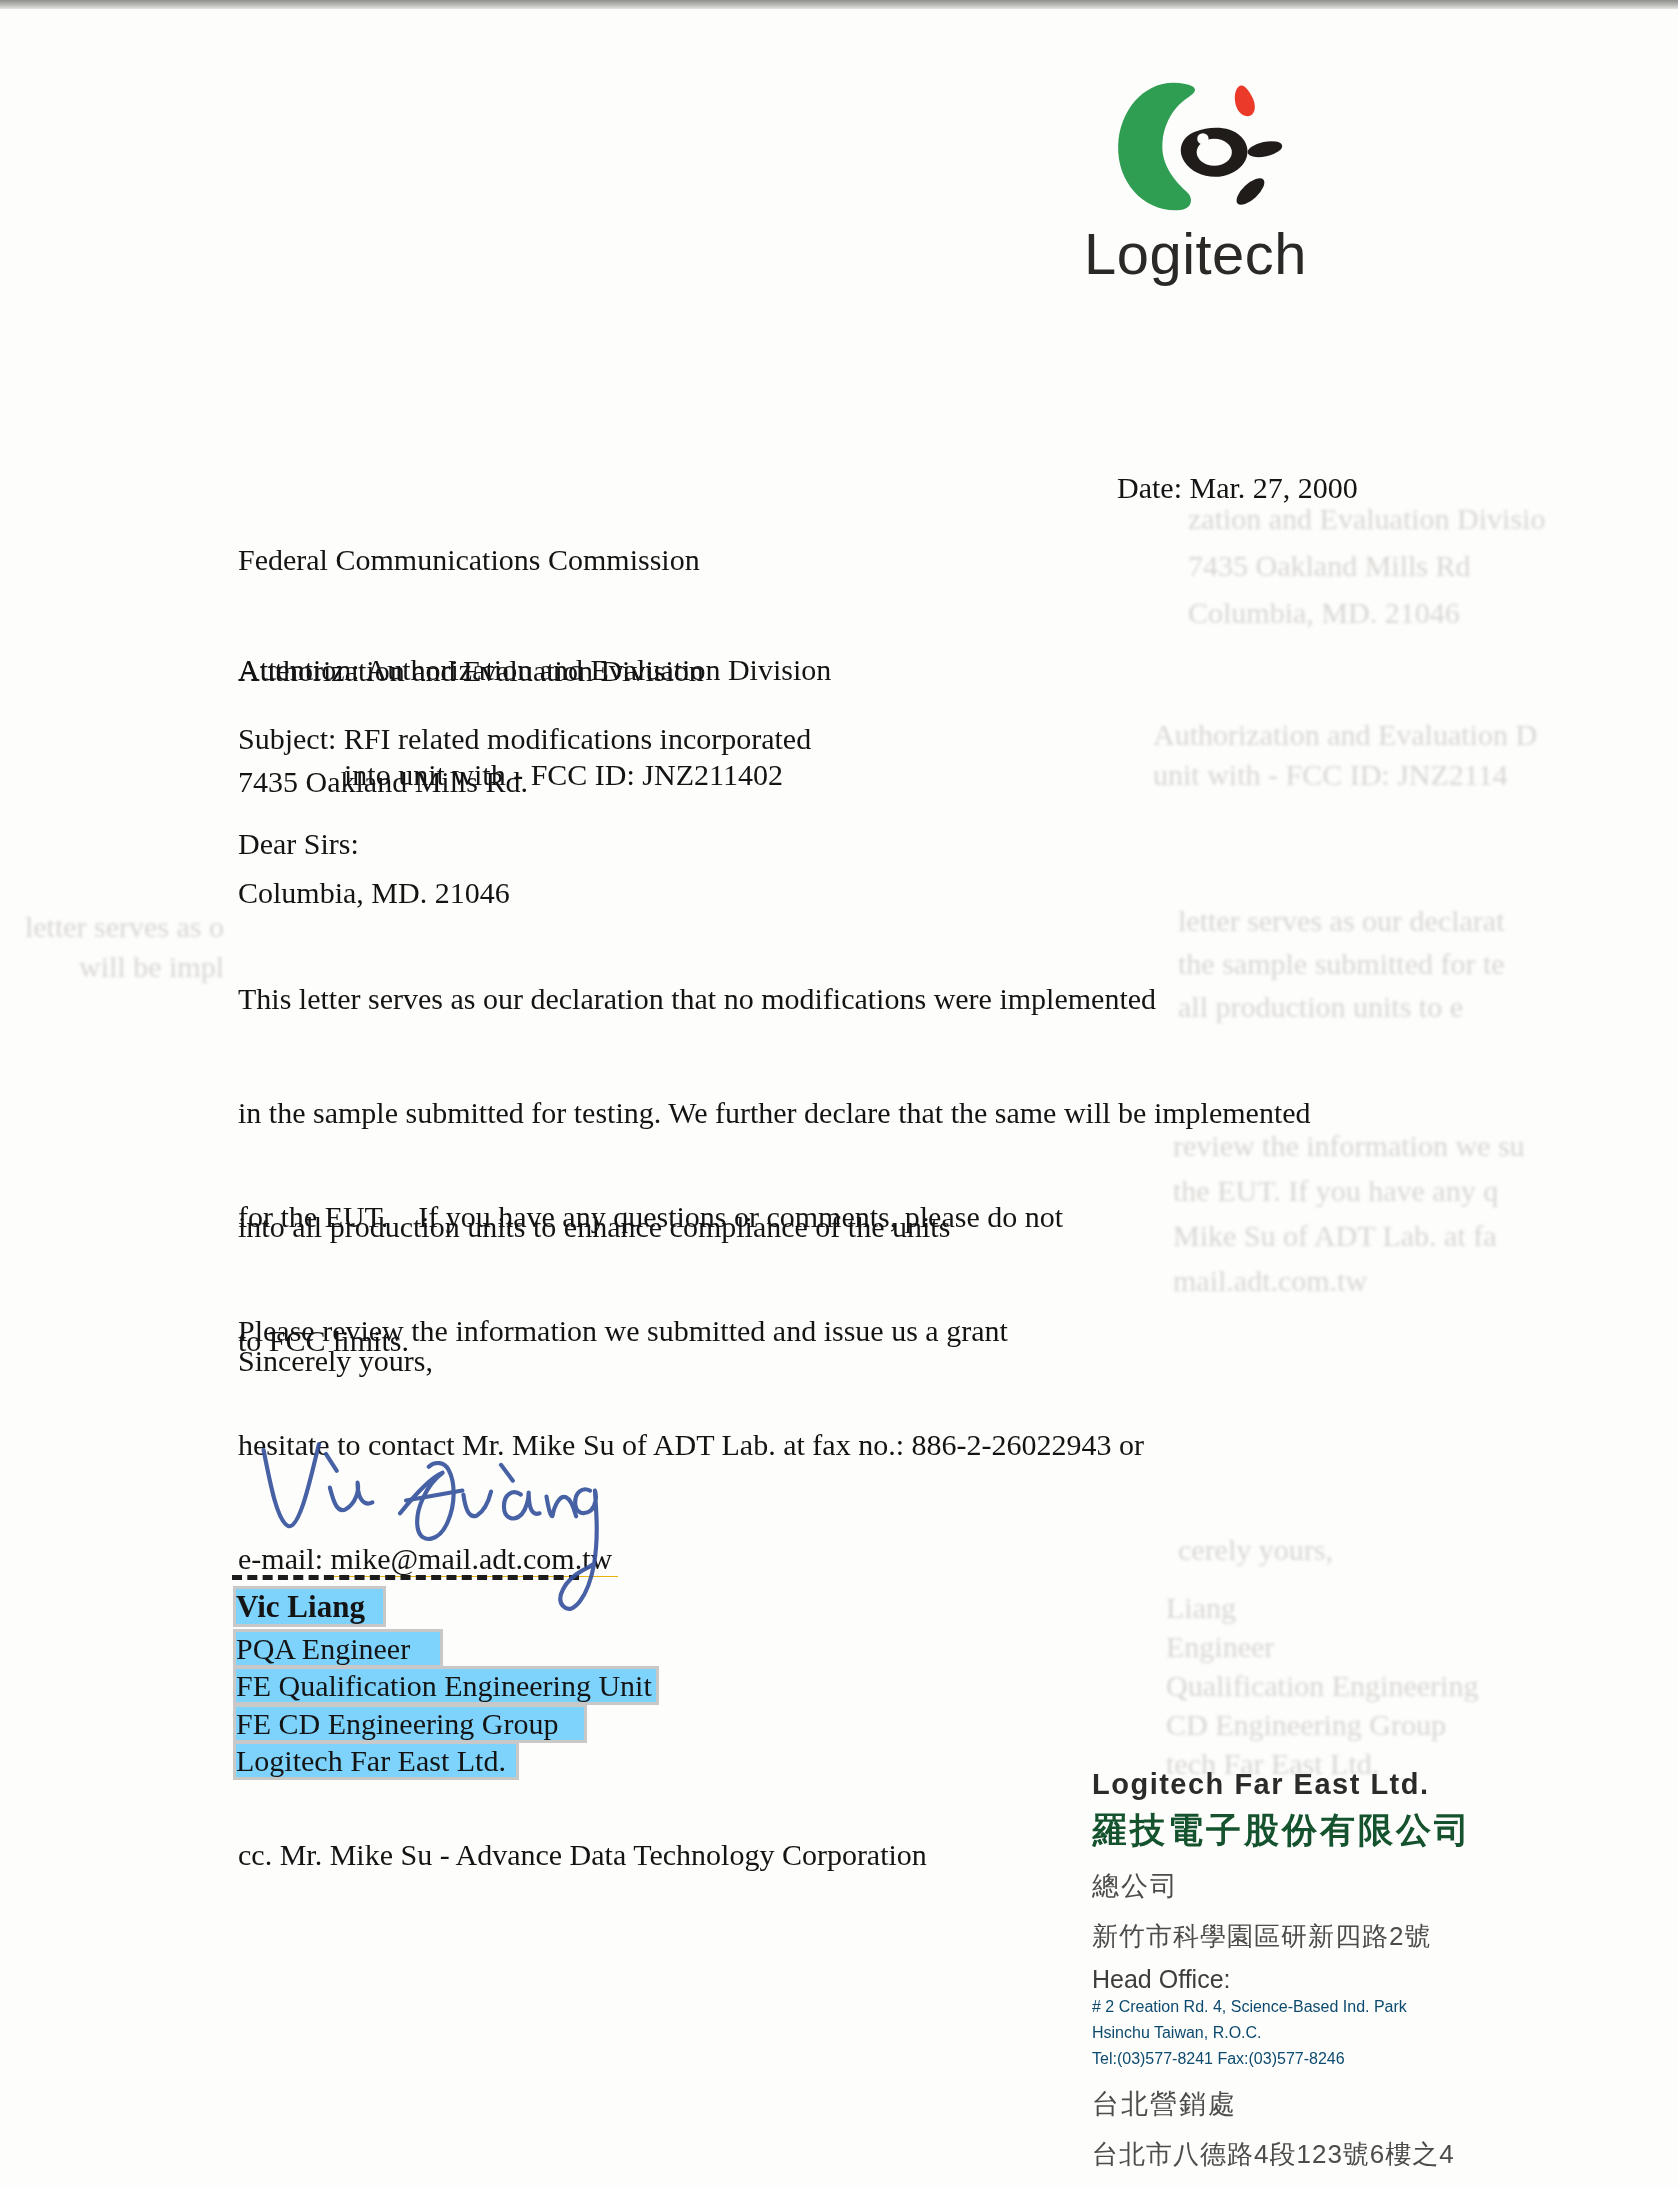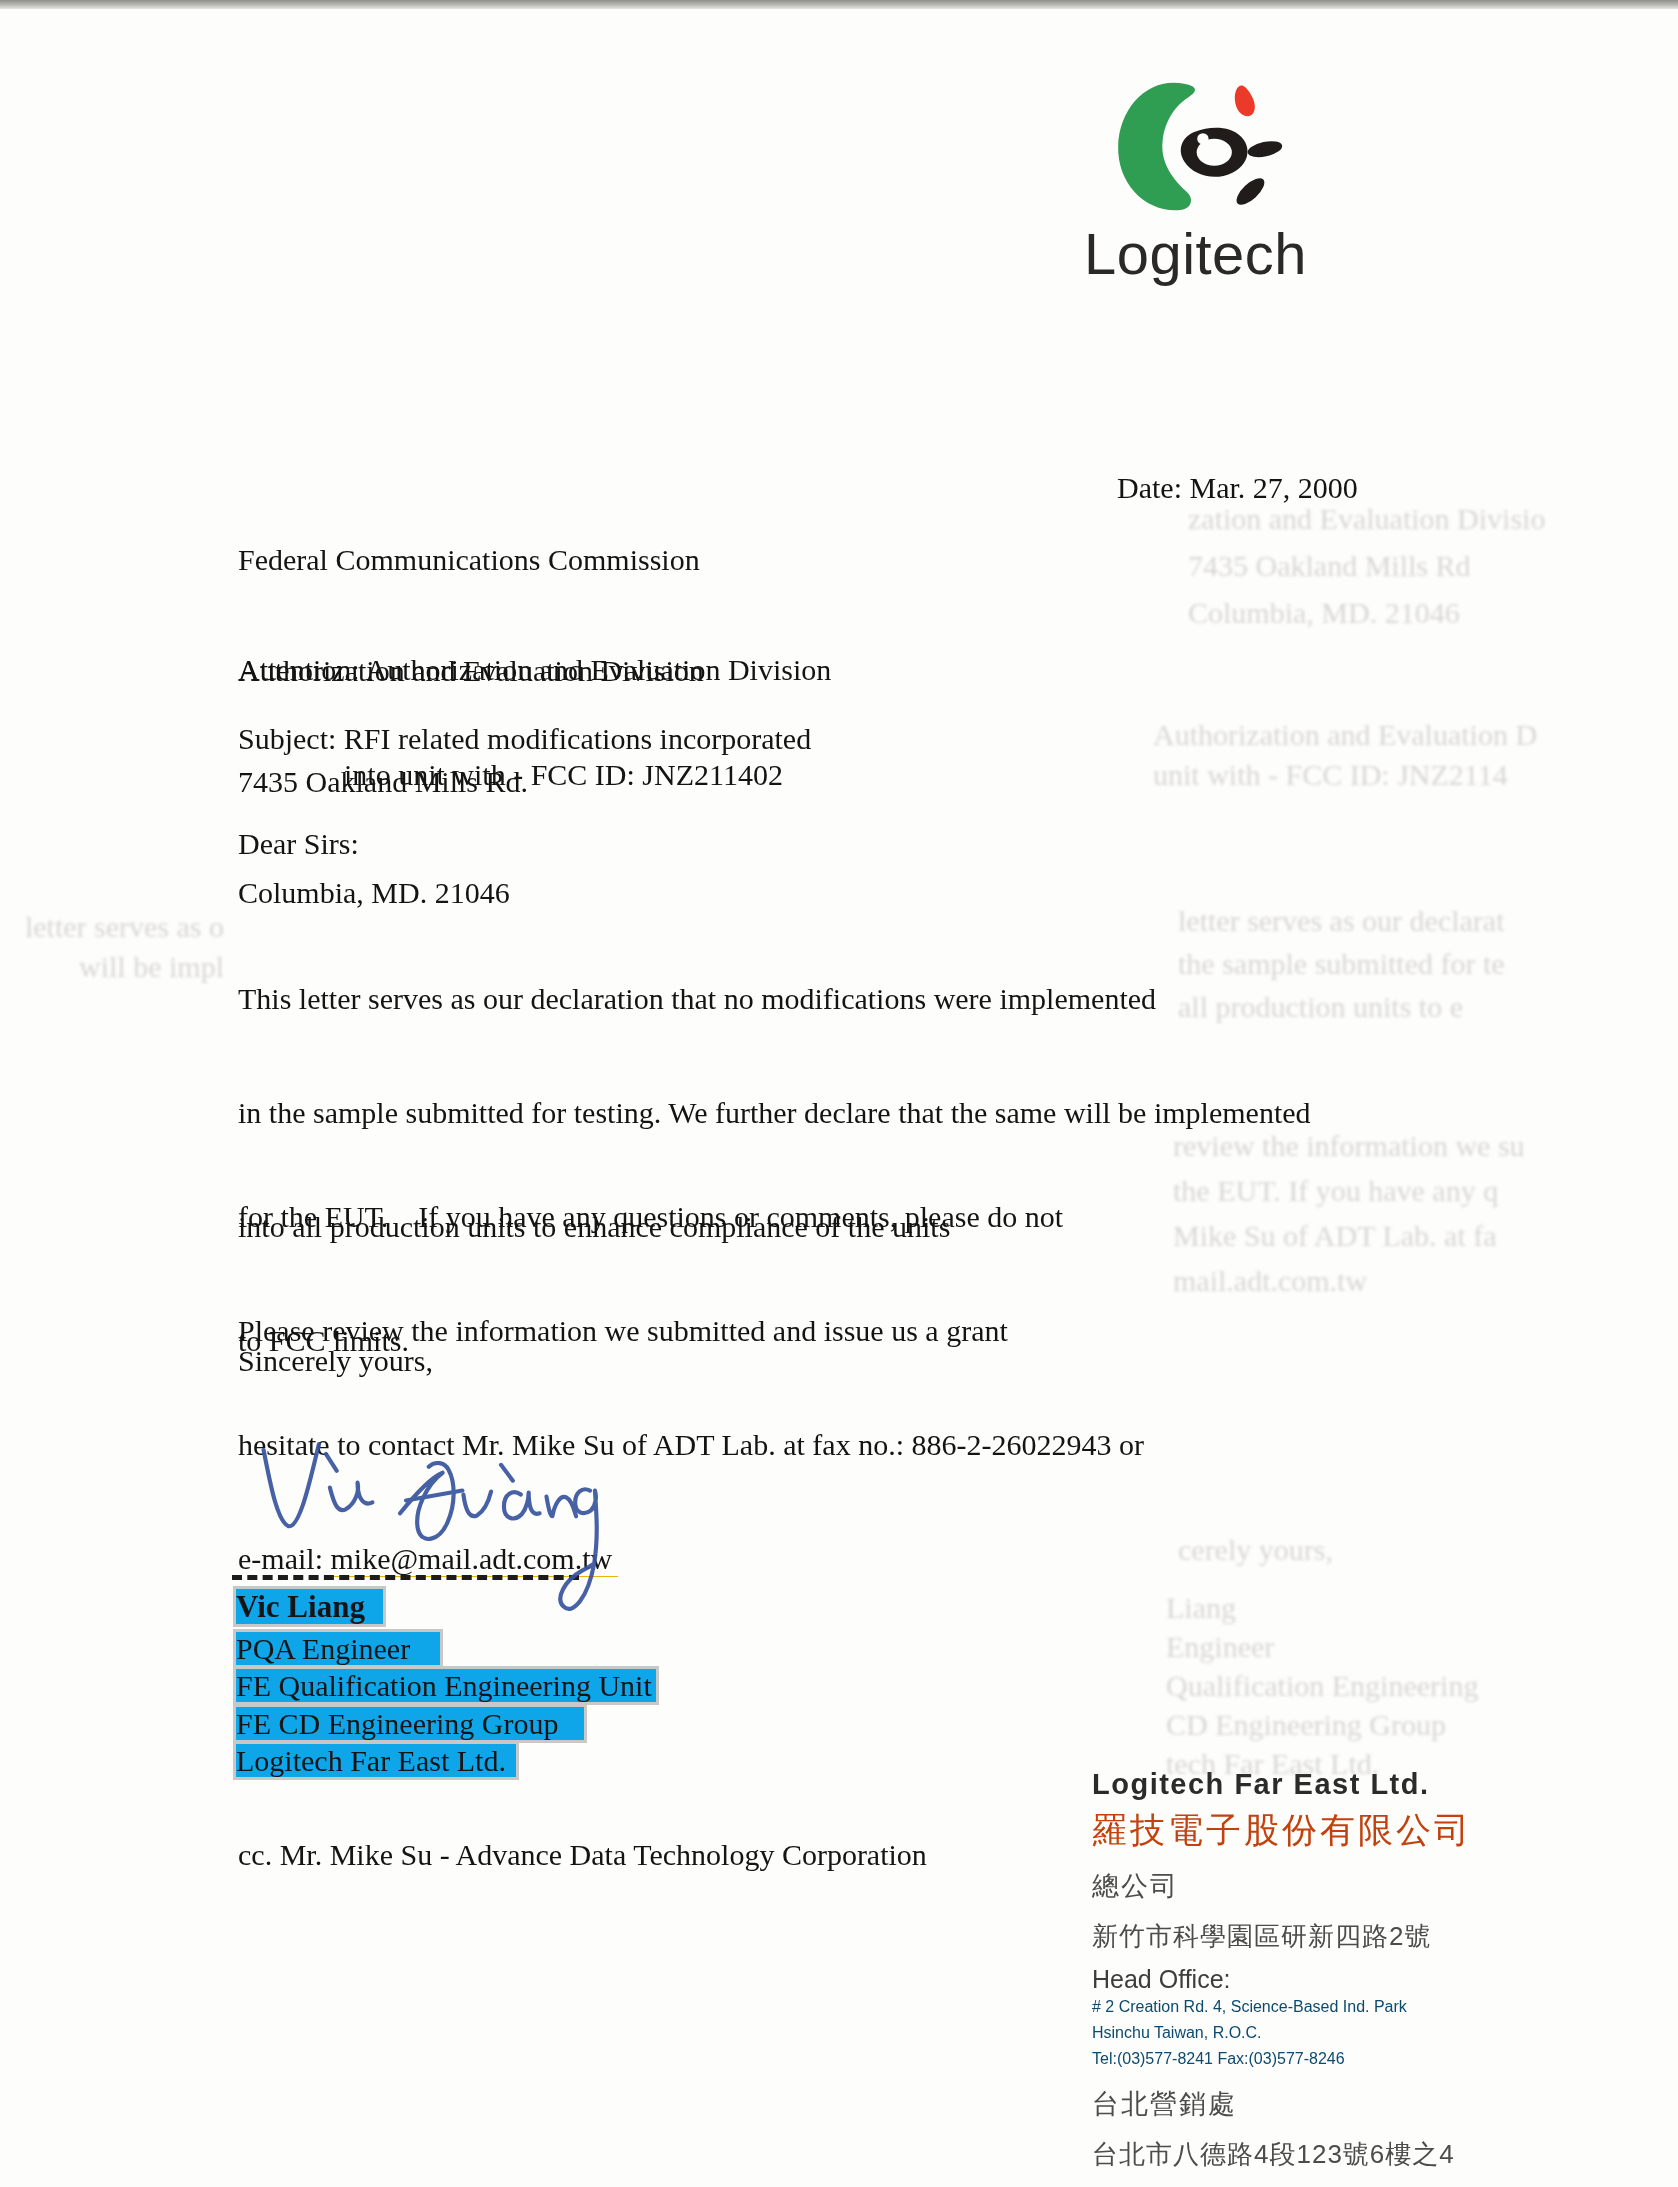--- a/index.html
+++ b/index.html
@@ -30,33 +30,33 @@
   #body-2      { left:238px; top:1122px; line-height:38px; }
   #closing     { left:238px; top:1342px; }
   #cc-line     { left:238px; top:1836px; }
   .email-underline { border-bottom:1px solid #eab308; padding-bottom:1px; padding-right:6px; }
 
   
   #signature-svg { left:226px; top:1424px; width:455px; height:233px; z-index:5; }
   #dashed-rule { left:232px; top:1575px; width:347px; height:0;
                  border-top:5px dashed #1c1c1c; z-index:2; }
   .sig-line { left:236px; white-space:pre; }
-  .sig-line .hl { background:#0ea5e9; box-shadow:0 0 0 3px #c8c8c8; }
+  .sig-line .hl { background:#7dd3fc; box-shadow:0 0 0 3px #c8c8c8; }
   #sig-name  { top:1588px; font-weight:bold; font-size:31px; }
   #sig-t0 { top:1630px; } #sig-t1 { top:1667px; }
   #sig-t2 { top:1705px; } #sig-t3 { top:1742px; }
   #sig-t0 .hl { padding-right:30px; } #sig-t1 .hl { padding-right:4px; }
   #sig-t2 .hl { padding-right:26px; } #sig-t3 .hl { padding-right:10px; }
   #sig-name .hl { padding-right:18px; }
 
   
   #footer { left:1092px; top:1768px; width:569px;
     font-family:"Liberation Sans","DejaVu Sans",sans-serif; color:#3d3d3a; }
   .f-en-name { font-size:29px; font-weight:bold; letter-spacing:1.5px; color:#2b2b28; }
-  .f-zh-name { font-size:35px; font-weight:400; letter-spacing:3px; color:#c2410c; margin-top:6px; }
+  .f-zh-name { font-size:35px; font-weight:700; letter-spacing:3px; color:#14532d; margin-top:6px; }
   .f-zh-label { font-size:27px; color:#4c4c48; margin-top:14px; letter-spacing:2px; }
   .f-zh-addr  { font-size:26px; color:#4c4c48; margin-top:15px; letter-spacing:1px; }
   .f-off-label { font-size:25px; margin-top:11px; color:#3d3d3a; }
   .f-small { font-size:16px; line-height:26px; color:#0c4a6e; }
 
   
   .ghost { color:#9b978c; opacity:.38; filter:blur(1.5px);
            font-size:30px; white-space:pre-line; z-index:1; }
   #ghost-1 { left:1188px; top:495px; line-height:47px; }
   #ghost-2 { left:1153px; top:715px; line-height:40px; }

